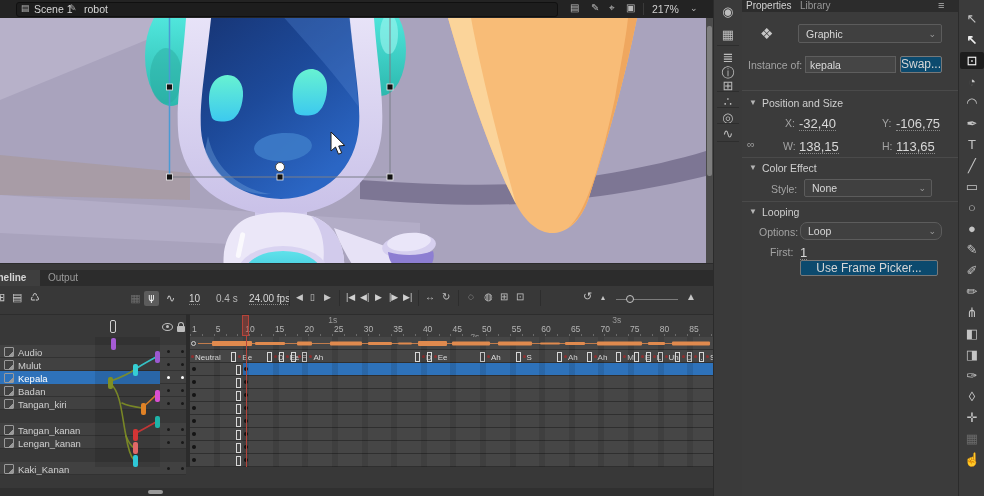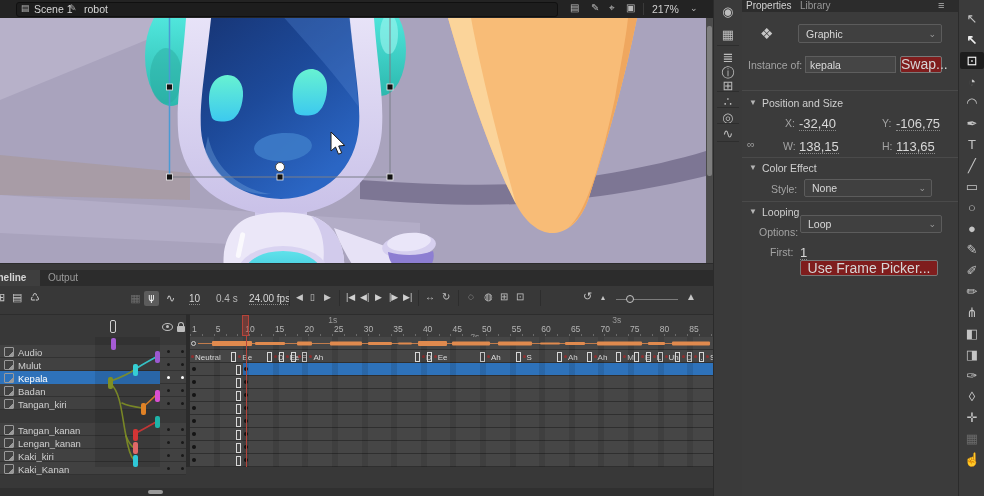--- a/index.html
+++ b/index.html
@@ -5,21 +5,21 @@
   html,body{margin:0;padding:0;background:#2a2a2a;font-family:"Liberation Sans",sans-serif;}
   #app{position:relative;width:984px;height:496px;background:#333;overflow:hidden;-webkit-font-smoothing:antialiased;}
   .abs{position:absolute;}
   .txt{color:#c9c9c9;font-size:10.5px;line-height:1;white-space:nowrap;}
   .lbl{color:#a3a3a3;font-size:10.5px;line-height:1;white-space:nowrap;}
   .val{color:#d8d8d8;font-size:13px;line-height:1;border-bottom:1px dotted #8a8a8a;white-space:nowrap;}
   .ico{color:#b5b5b5;text-align:center;line-height:1;}
   .dd{background:#404040;border:1px solid #5c5c5c;border-radius:2px;color:#d8d8d8;font-size:10.5px;display:flex;align-items:center;}
   .dd .dtext{flex:1;padding-left:7px;}
   .dd .chev{color:#9a9a9a;font-size:9px;padding-right:5px;}
-  .pbtnbox{background:#7f1d1d;border:1px solid #787878;border-radius:2px;color:#d6d6d6;font-size:14px;text-align:center;line-height:13px;}
+  .pbtnbox{background:#0c4a6e;border:1px solid #787878;border-radius:2px;color:#d6d6d6;font-size:12px;text-align:center;line-height:13px;}
   .sechead{color:#cfcfcf;font-size:10.5px;}
   .divline{background:#4a4a4a;height:1px;}
   .toolico{width:24px;text-align:center;color:#c4c4c4;font-size:13px;line-height:17px;}
   .toolico.sel{background:#1d1d1d;border-radius:2px;color:#fff;}
   .dockico{width:28px;text-align:center;color:#bdbdbd;font-size:13px;}
   .tbbtn{color:#c6c6c6;font-size:10px;text-align:center;line-height:16px;}
   .lrow{position:absolute;left:0;width:186px;height:13px;background:#414141;border-bottom:1px solid #323232;box-sizing:border-box;}
   .lname{position:absolute;left:18px;top:2px;font-size:9.5px;color:#cfcfcf;}
   .licon{position:absolute;left:4px;top:2px;width:8px;height:8px;border:1px solid #9a9a9a;border-radius:1px;background:linear-gradient(135deg,transparent 70%,#9a9a9a 70%);}
   .dot{position:absolute;width:3px;height:3px;border-radius:50%;background:#191919;}
@@ -187,21 +187,21 @@
     <span class="abs lbl" style="left:29px;top:184px;">Style:</span>
     <div class="abs dd" style="left:62px;top:179px;width:126px;height:16px;">
       <span class="dtext">None</span>
       <span class="chev">⌄</span>
     </div>
     <div class="abs divline" style="left:0;top:201px;width:216px;"></div>
 
     <span class="abs ico" style="left:7px;top:208px;font-size:8px;">▼</span>
     <span class="abs sechead" style="left:20px;top:206px;">Looping</span>
     <span class="abs lbl" style="left:17px;top:227px;">Options:</span>
-    <div class="abs dd" style="left:58px;top:215px;width:140px;height:16px;">
+    <div class="abs dd" style="left:58px;top:222px;width:140px;height:16px;border-radius:7px;">
       <span class="dtext">Loop</span>
       <span class="chev">⌄</span>
     </div>
     <span class="abs lbl" style="left:28px;top:247px;">First:</span>
     <span class="abs val" style="left:58px;top:246px;">1</span>
     <div class="abs pbtnbox" style="left:58px;top:260px;width:136px;height:14px;line-height:14px;">Use Frame Picker...</div>
   </div>
 
   <div id="tools" class="abs" style="left:958px;top:0;width:26px;height:496px;background:#3b3b3b;border-left:1px solid #2b2b2b;box-sizing:border-box;">
       <div class="toolico abs" style="left: 1px; top: 10px; height: 17px;">↖</div>
@@ -337,26 +337,20 @@
         </div>
         <div class="lrow abs" style="top: 78px;">
           <span class="licon abs"></span>
           <span class="lname abs">Tangan_kanan</span>
           <span class="dot abs" style="left: 167px; top: 5px; background: rgb(25, 25, 25);"></span>
           <span class="dot abs" style="left: 181px; top: 5px; background: rgb(25, 25, 25);"></span>
         </div>
         <div class="lrow abs" style="top: 91px;">
           <span class="licon abs"></span>
           <span class="lname abs">Lengan_kanan</span>
-          <span class="dot abs" style="left: 167px; top: 5px; background: rgb(25, 25, 25);"></span>
-          <span class="dot abs" style="left: 181px; top: 5px; background: rgb(25, 25, 25);"></span>
-        </div>
-        <div class="lrow abs" style="top: 104px;">
-          <span class="licon abs"></span>
-          <span class="lname abs">Kaki_kiri</span>
           <span class="dot abs" style="left: 167px; top: 5px; background: rgb(25, 25, 25);"></span>
           <span class="dot abs" style="left: 181px; top: 5px; background: rgb(25, 25, 25);"></span>
         </div>
         <div class="lrow abs" style="top: 117px;">
           <span class="licon abs"></span>
           <span class="lname abs">Kaki_Kanan</span>
           <span class="dot abs" style="left: 167px; top: 5px; background: rgb(25, 25, 25);"></span>
           <span class="dot abs" style="left: 181px; top: 5px; background: rgb(25, 25, 25);"></span>
         </div>
       </div>

